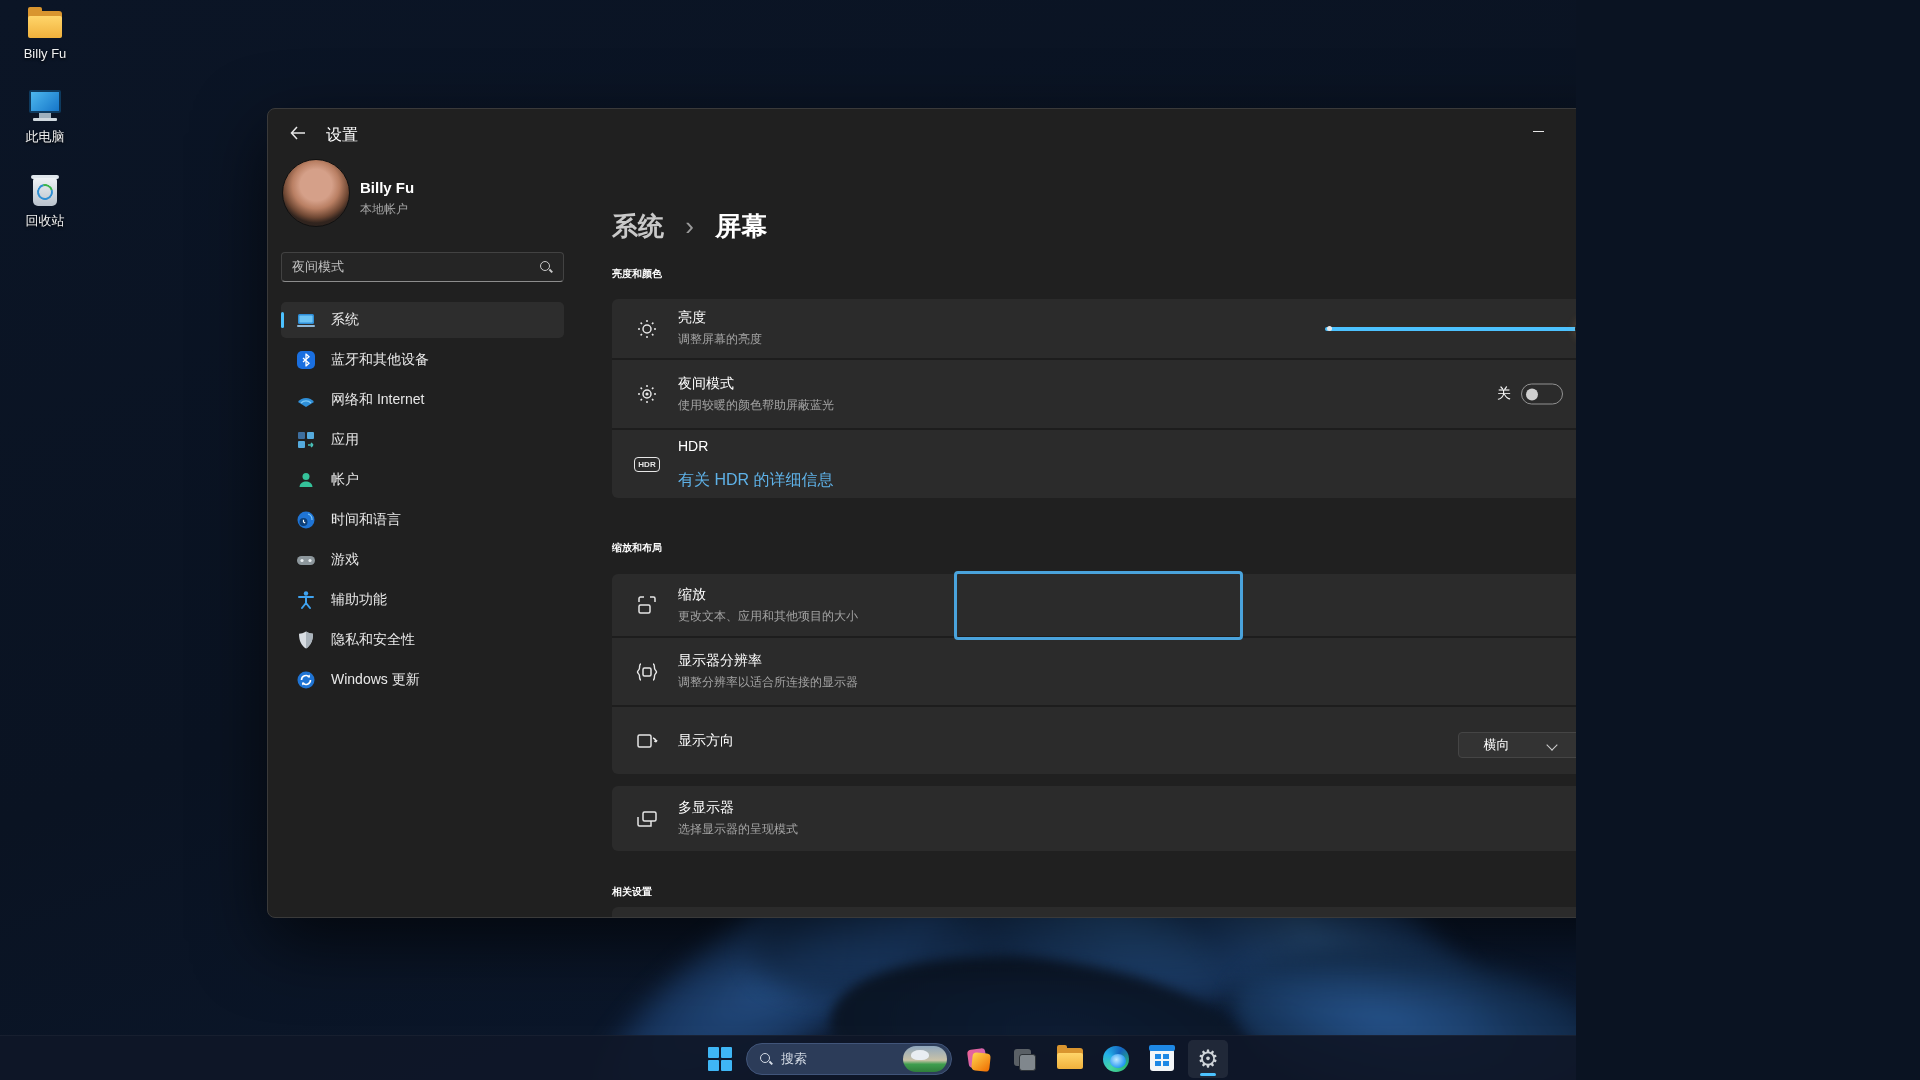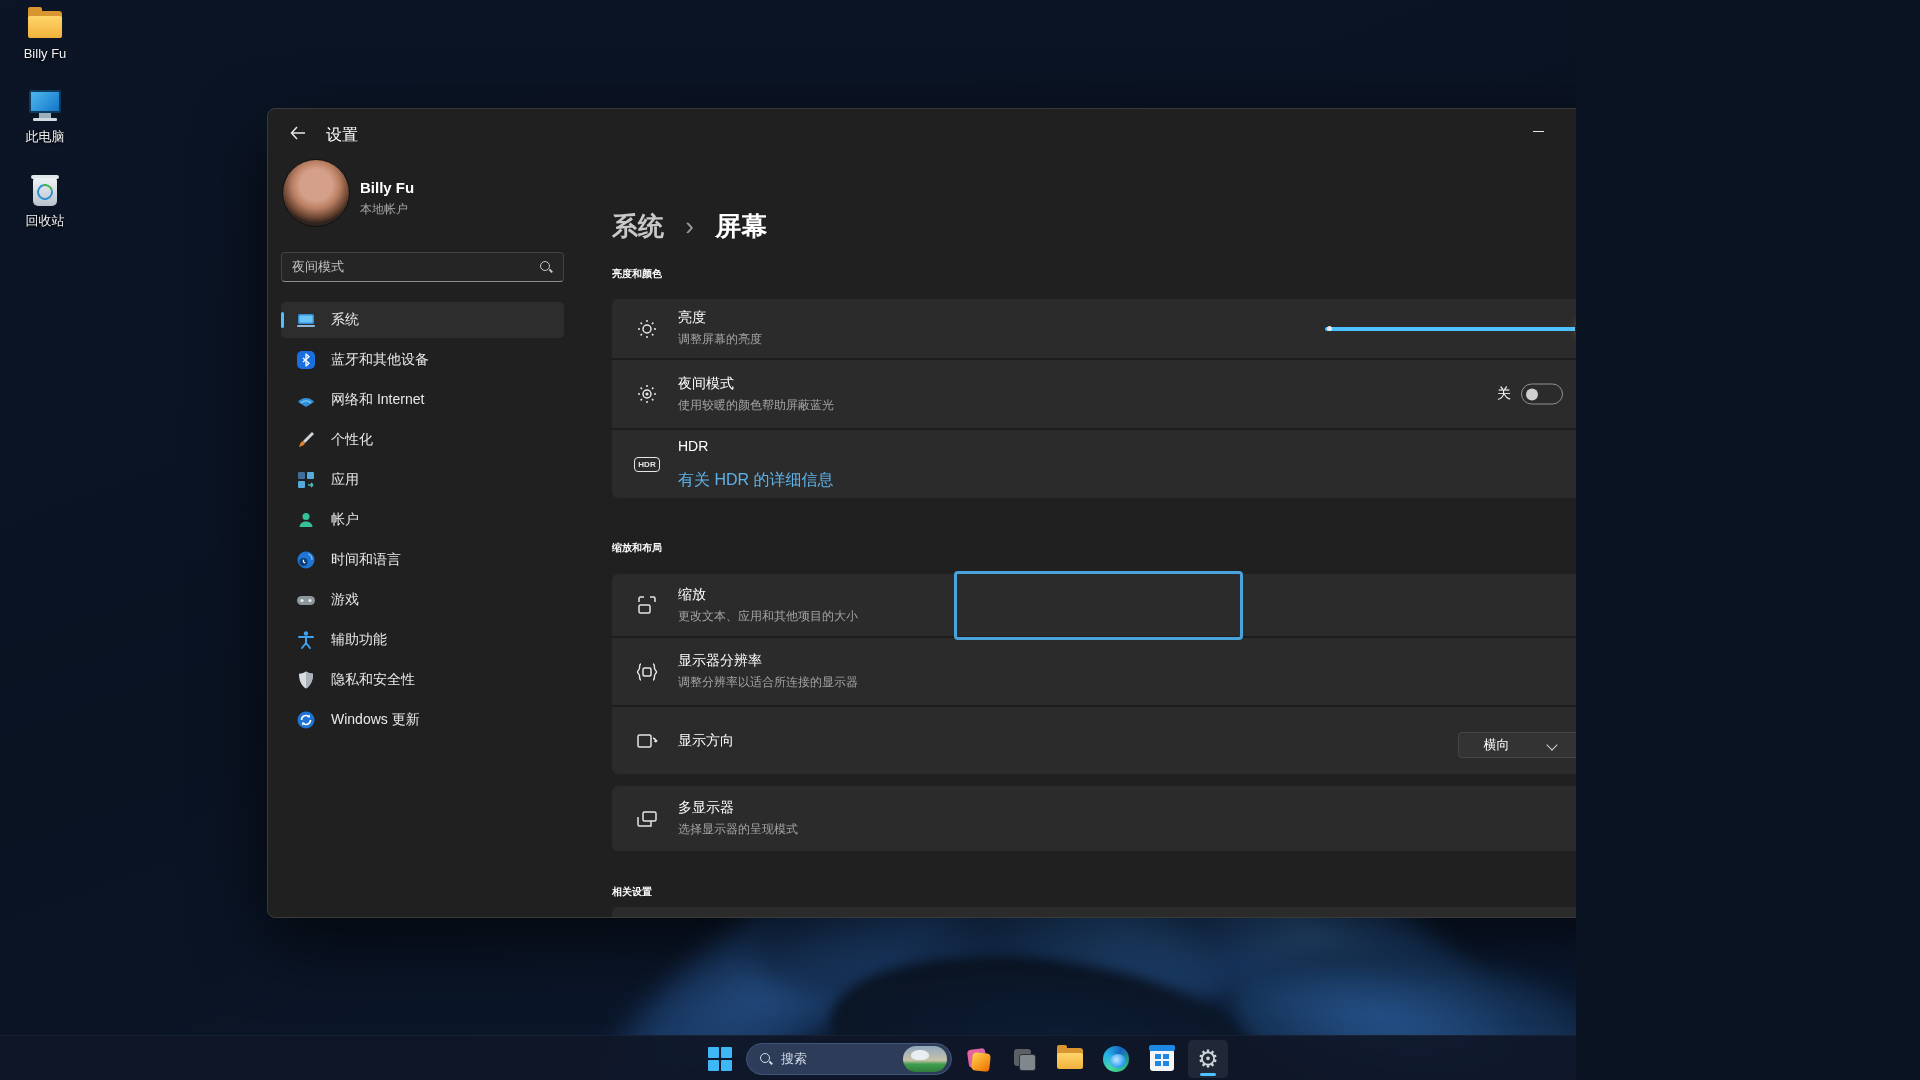--- a/index.html
+++ b/index.html
@@ -287,29 +287,20 @@
         <span>蓝牙和其他设备</span>
       </div>
       <div class="nav-item">
         <span class="nav-ico">
           <svg viewBox="0 0 20 20">
               <path d="M2 12 A10 10 0 0 1 18 12 L10 17 Z" fill="#2f8fd8"></path>
               <path d="M5 13 A7 7 0 0 1 15 13" stroke="#7cc8f7" stroke-width="1.4" fill="none"></path>
             </svg>
         </span>
         <span>网络和 Internet</span>
-      </div>
-      <div class="nav-item">
-        <span class="nav-ico">
-          <svg viewBox="0 0 20 20">
-              <path d="M16 2 L18 4 L9 13 L7 11 Z" fill="#cfd6dd"></path>
-              <path d="M7 11 L9 13 C8 16 5 16 3 17 C4 15 4 12.5 7 11 Z" fill="#e8842c"></path>
-            </svg>
-        </span>
-        <span>个性化</span>
       </div>
       <div class="nav-item">
         <span class="nav-ico">
           <svg viewBox="0 0 20 20">
               <rect x="2" y="2" width="7" height="7" rx="1" fill="#3d6e9e"></rect>
               <rect x="11" y="2" width="7" height="7" rx="1" fill="#55aadd"></rect>
               <rect x="2" y="11" width="7" height="7" rx="1" fill="#55aadd"></rect>
               <path d="M12 15 h5 m0 0 l-2-2 m2 2 l-2 2" stroke="#49c0b8" stroke-width="1.5" fill="none"></path>
             </svg>
         </span>

